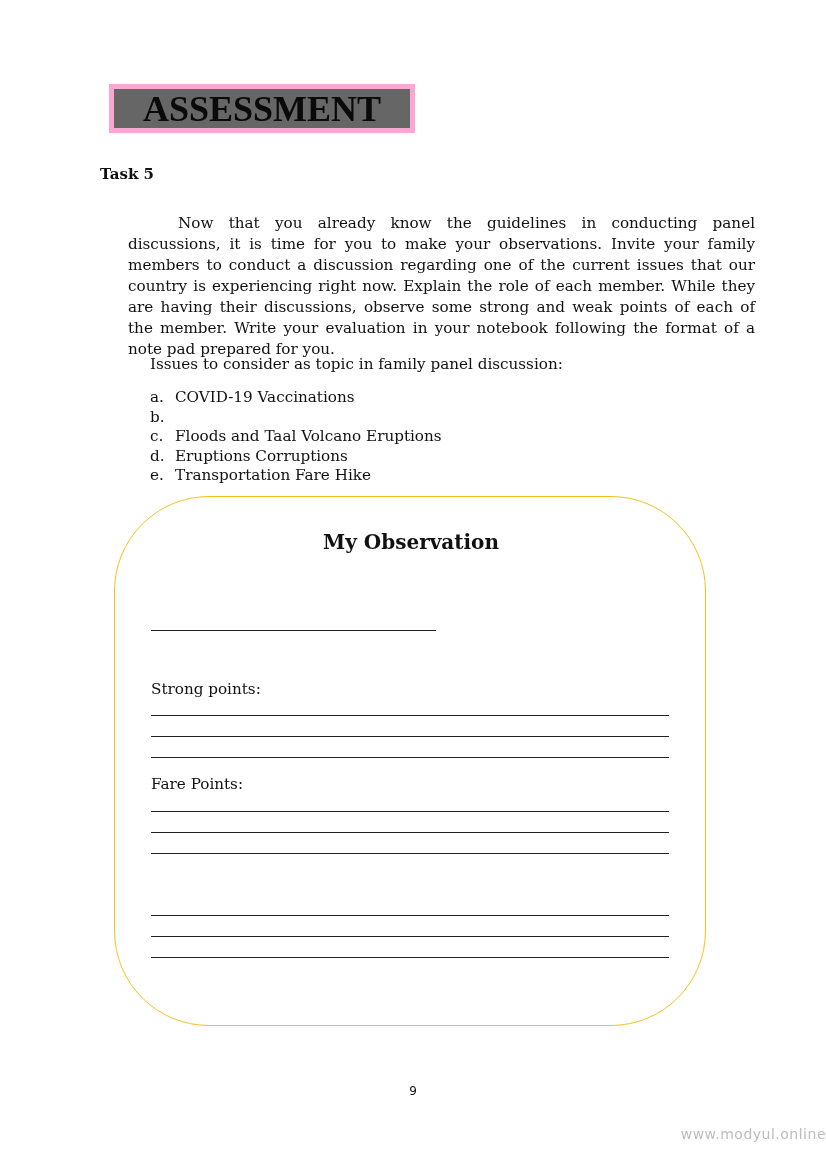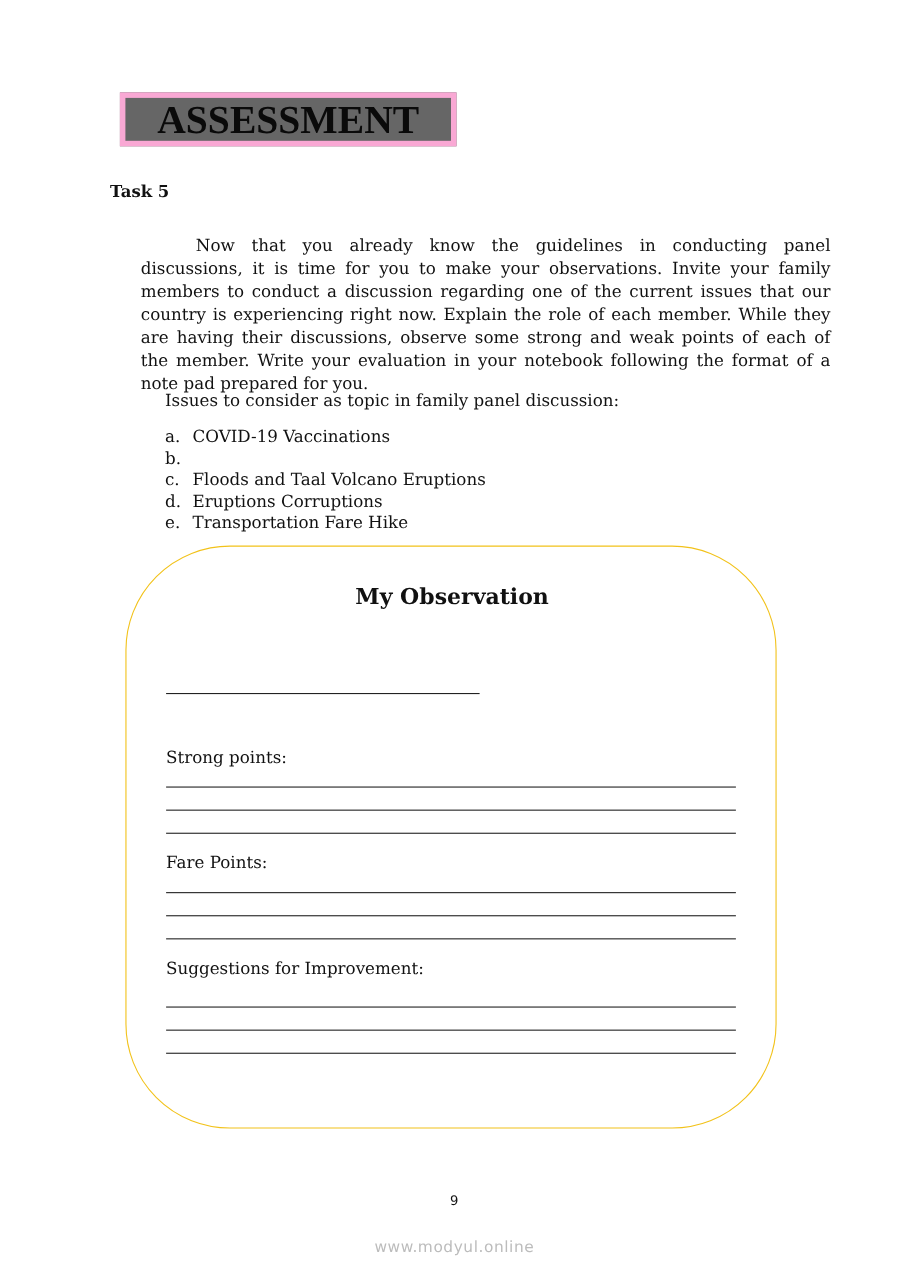--- a/index.html
+++ b/index.html
@@ -20,21 +20,21 @@
   .issues .letter { width: 25px; display: inline-block; }
   .notepad { position: absolute; left: 114px; top: 496px; width: 592px; height: 530px;
              border: 1.5px solid #f2c21a; border-radius: 95px; box-sizing: border-box; }
   .np-title { position: absolute; left: 0; width: 592px; top: 33px; text-align: center;
               font-weight: bold; font-size: 20px; }
   .label { position: absolute; left: 36px; font-size: 15.2px; }
   .line { position: absolute; left: 36px; width: 518px; height: 0; border-top: 1px solid #222; }
   .line.short { width: 285px; }
   .pagenum { position: absolute; left: 0; width: 826px; top: 1084px; text-align: center;
              font-family: "DejaVu Sans", sans-serif; font-size: 12px; color: #111; }
-  .watermark { position: absolute; left: 0; width: 826px; top: 1126px; text-align: center;
+  .watermark { position: absolute; left: 0; width: 826px; top: 1126px; text-align: right;
                font-family: "DejaVu Sans", sans-serif; font-size: 14px; color: #bcbcbc; letter-spacing: 0.5px; }
 </style>
 </head>
 <body>
 
 <div class="banner">
   <span>ASSESSMENT</span>
 </div>
 
 <div class="task">Task 5</div>
@@ -73,20 +73,19 @@
   <div class="label" style="top:183px">Strong points:</div>
   <div class="line" style="top:218px"></div>
   <div class="line" style="top:239px"></div>
   <div class="line" style="top:260px"></div>
 
   <div class="label" style="top:278px">Fare Points:</div>
   <div class="line" style="top:314px"></div>
   <div class="line" style="top:335px"></div>
   <div class="line" style="top:356px"></div>
 
-  <div class="label" style="top:374px">Suggestions for Improvement:</div>
   <div class="line" style="top:418px"></div>
   <div class="line" style="top:439px"></div>
   <div class="line" style="top:460px"></div>
 </div>
 
 <div class="pagenum">9</div>
 <div class="watermark">www.modyul.online</div>
 
 </body></html>

